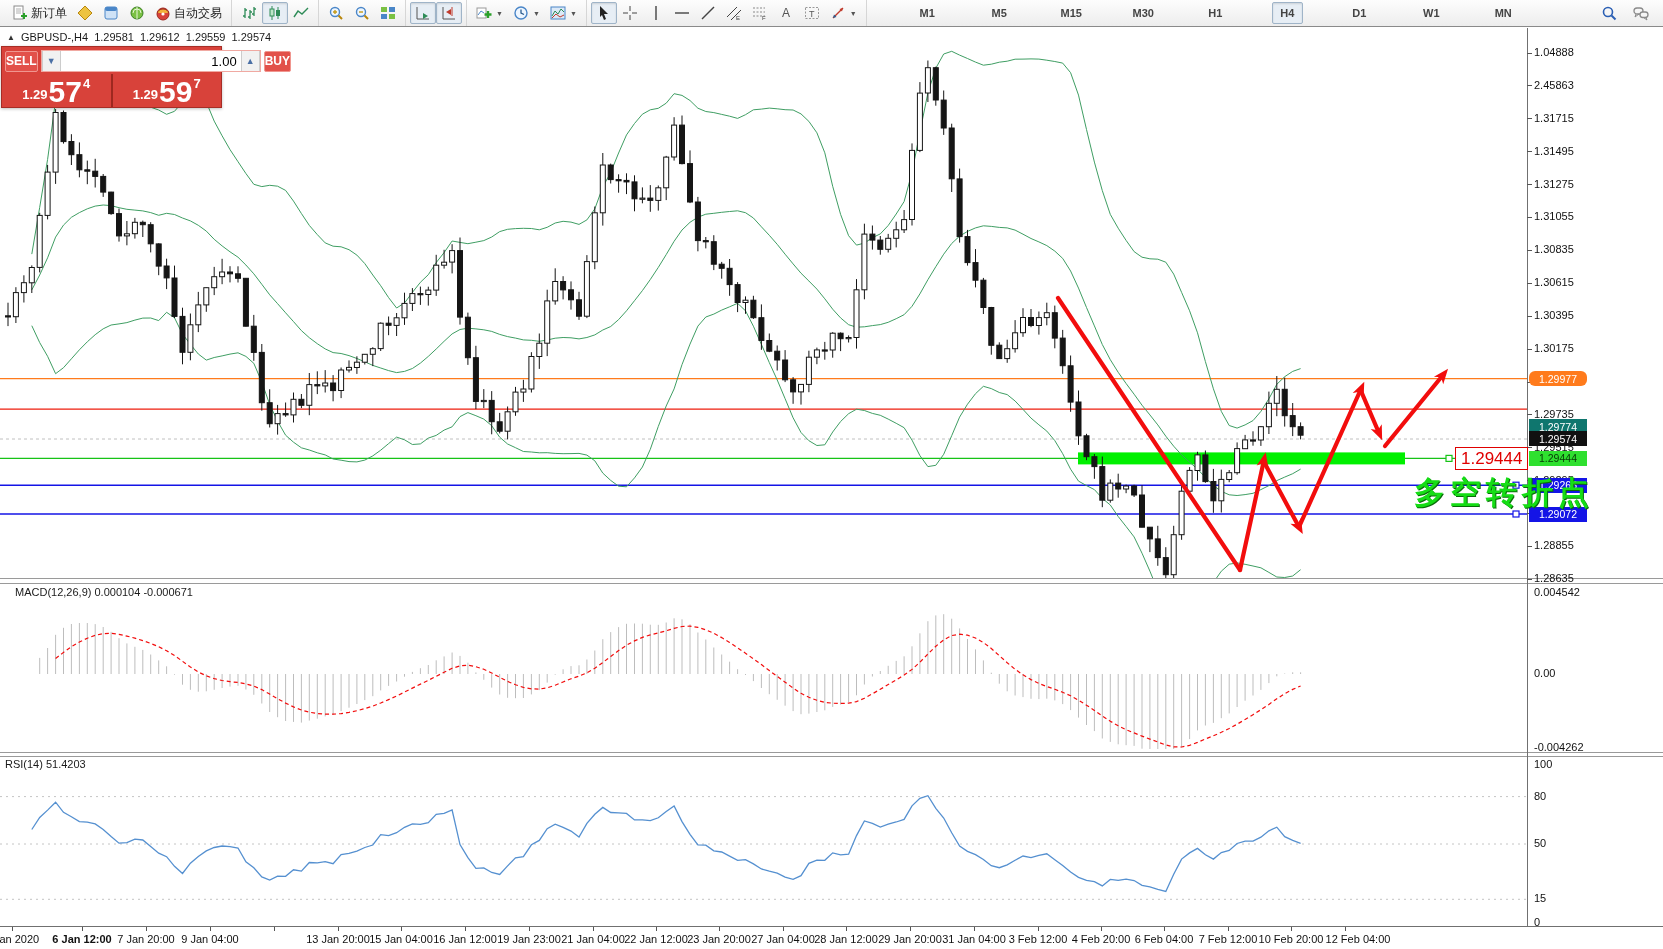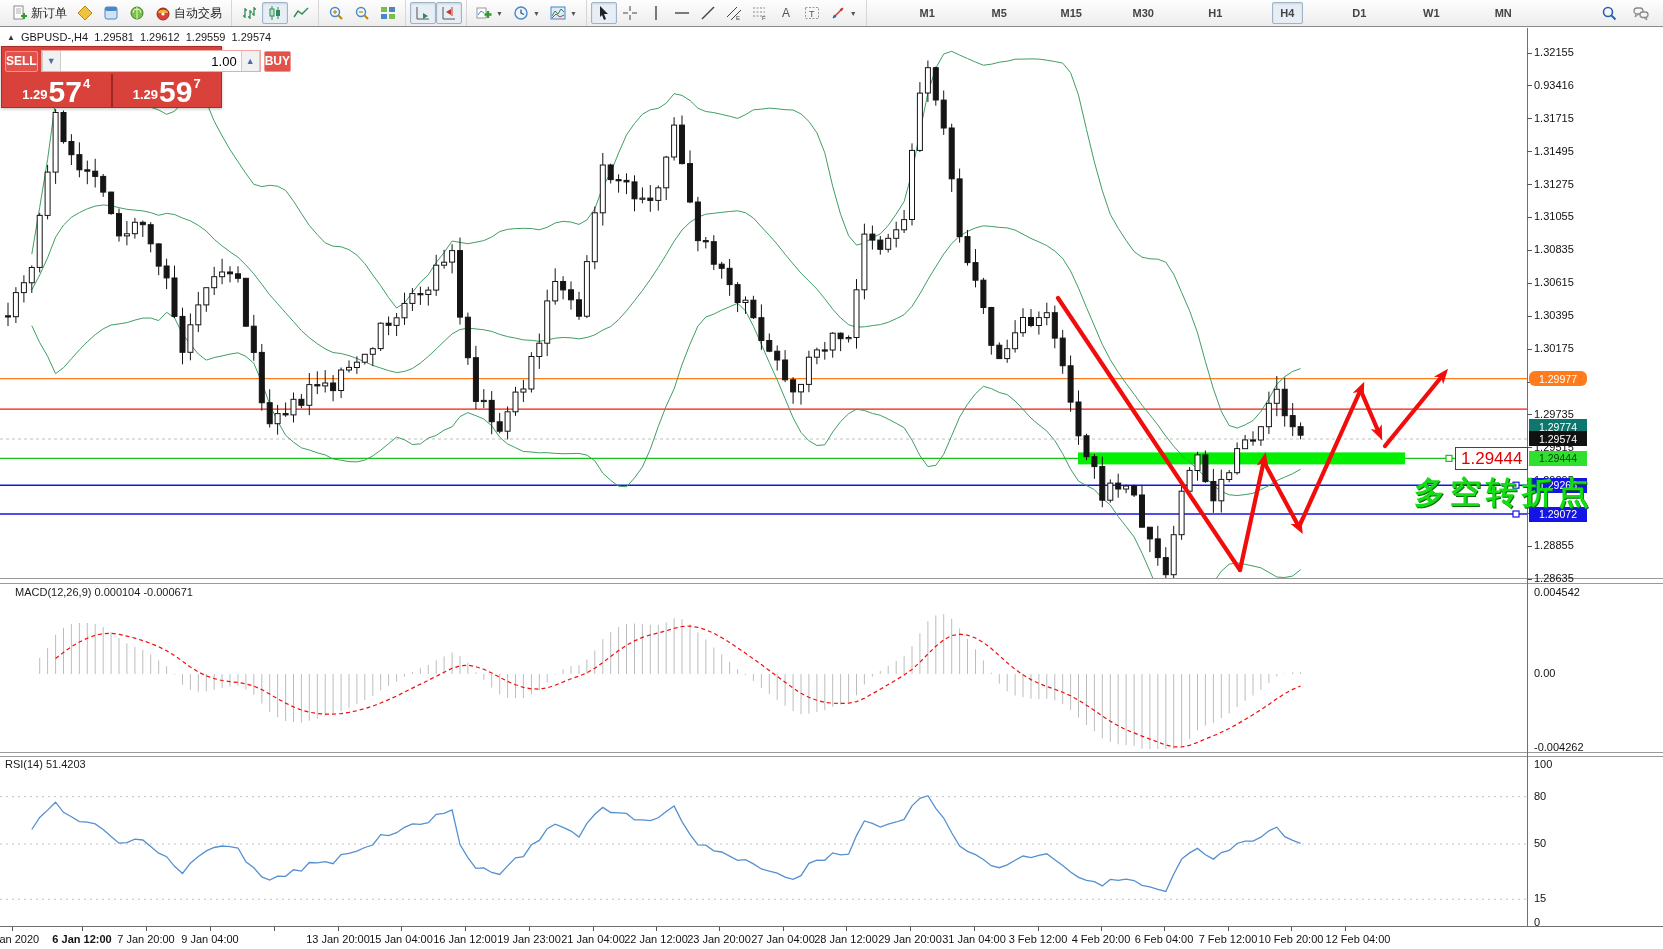--- a/index.html
+++ b/index.html
@@ -901,22 +901,22 @@
     </div>
   </div>
 
   <div class="pane-label" style="left:15px;top:586px">MACD(12,26,9) 0.000104 -0.000671</div>
   <div class="pane-label" style="left:5px;top:758px">RSI(14) 51.4203</div>
 
   <div id="price-box">1.29444</div>
   <div id="turn-text">多空转折点</div>
 
   <div id="overlays">
-      <div class="ptick" style="top: 46px;">1.32155</div>
-      <div class="ptick" style="top: 78.8999px;">0.93416</div>
+      <div class="ptick" style="top: 46px;">1.04888</div>
+      <div class="ptick" style="top: 78.8999px;">2.45863</div>
       <div class="ptick" style="top: 111.8px;">1.31715</div>
       <div class="ptick" style="top: 144.7px;">1.31495</div>
       <div class="ptick" style="top: 177.6px;">1.31275</div>
       <div class="ptick" style="top: 210.499px;">1.31055</div>
       <div class="ptick" style="top: 243.399px;">1.30835</div>
       <div class="ptick" style="top: 276.299px;">1.30615</div>
       <div class="ptick" style="top: 309.199px;">1.30395</div>
       <div class="ptick" style="top: 342.099px;">1.30175</div>
       <div class="ptick" style="top: 374.999px;">1.29955</div>
       <div class="ptick" style="top: 407.899px;">1.29735</div>

